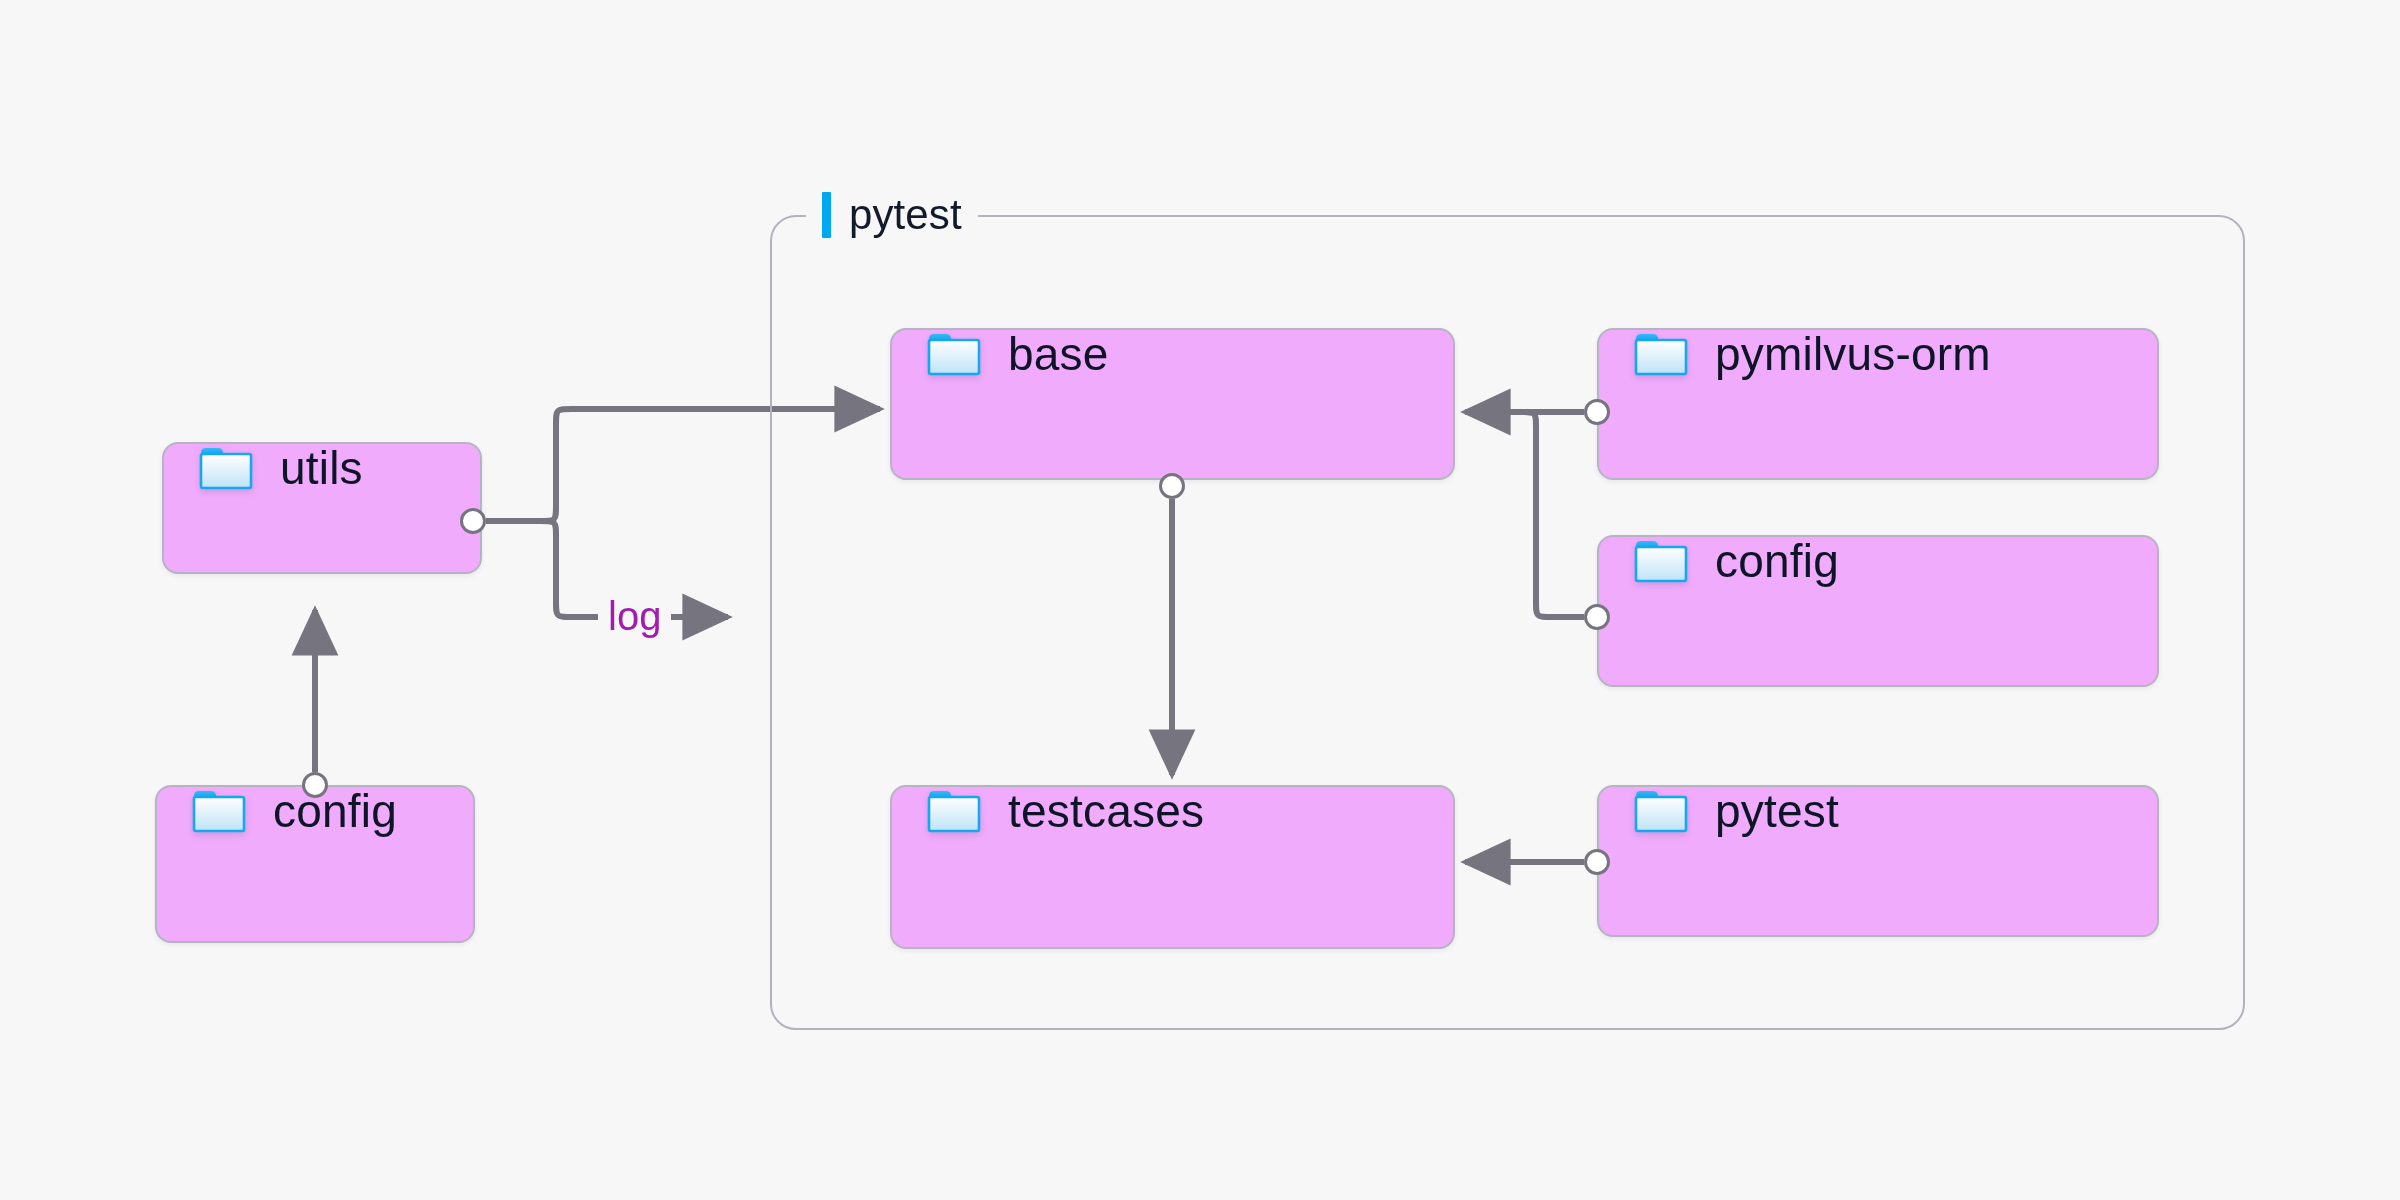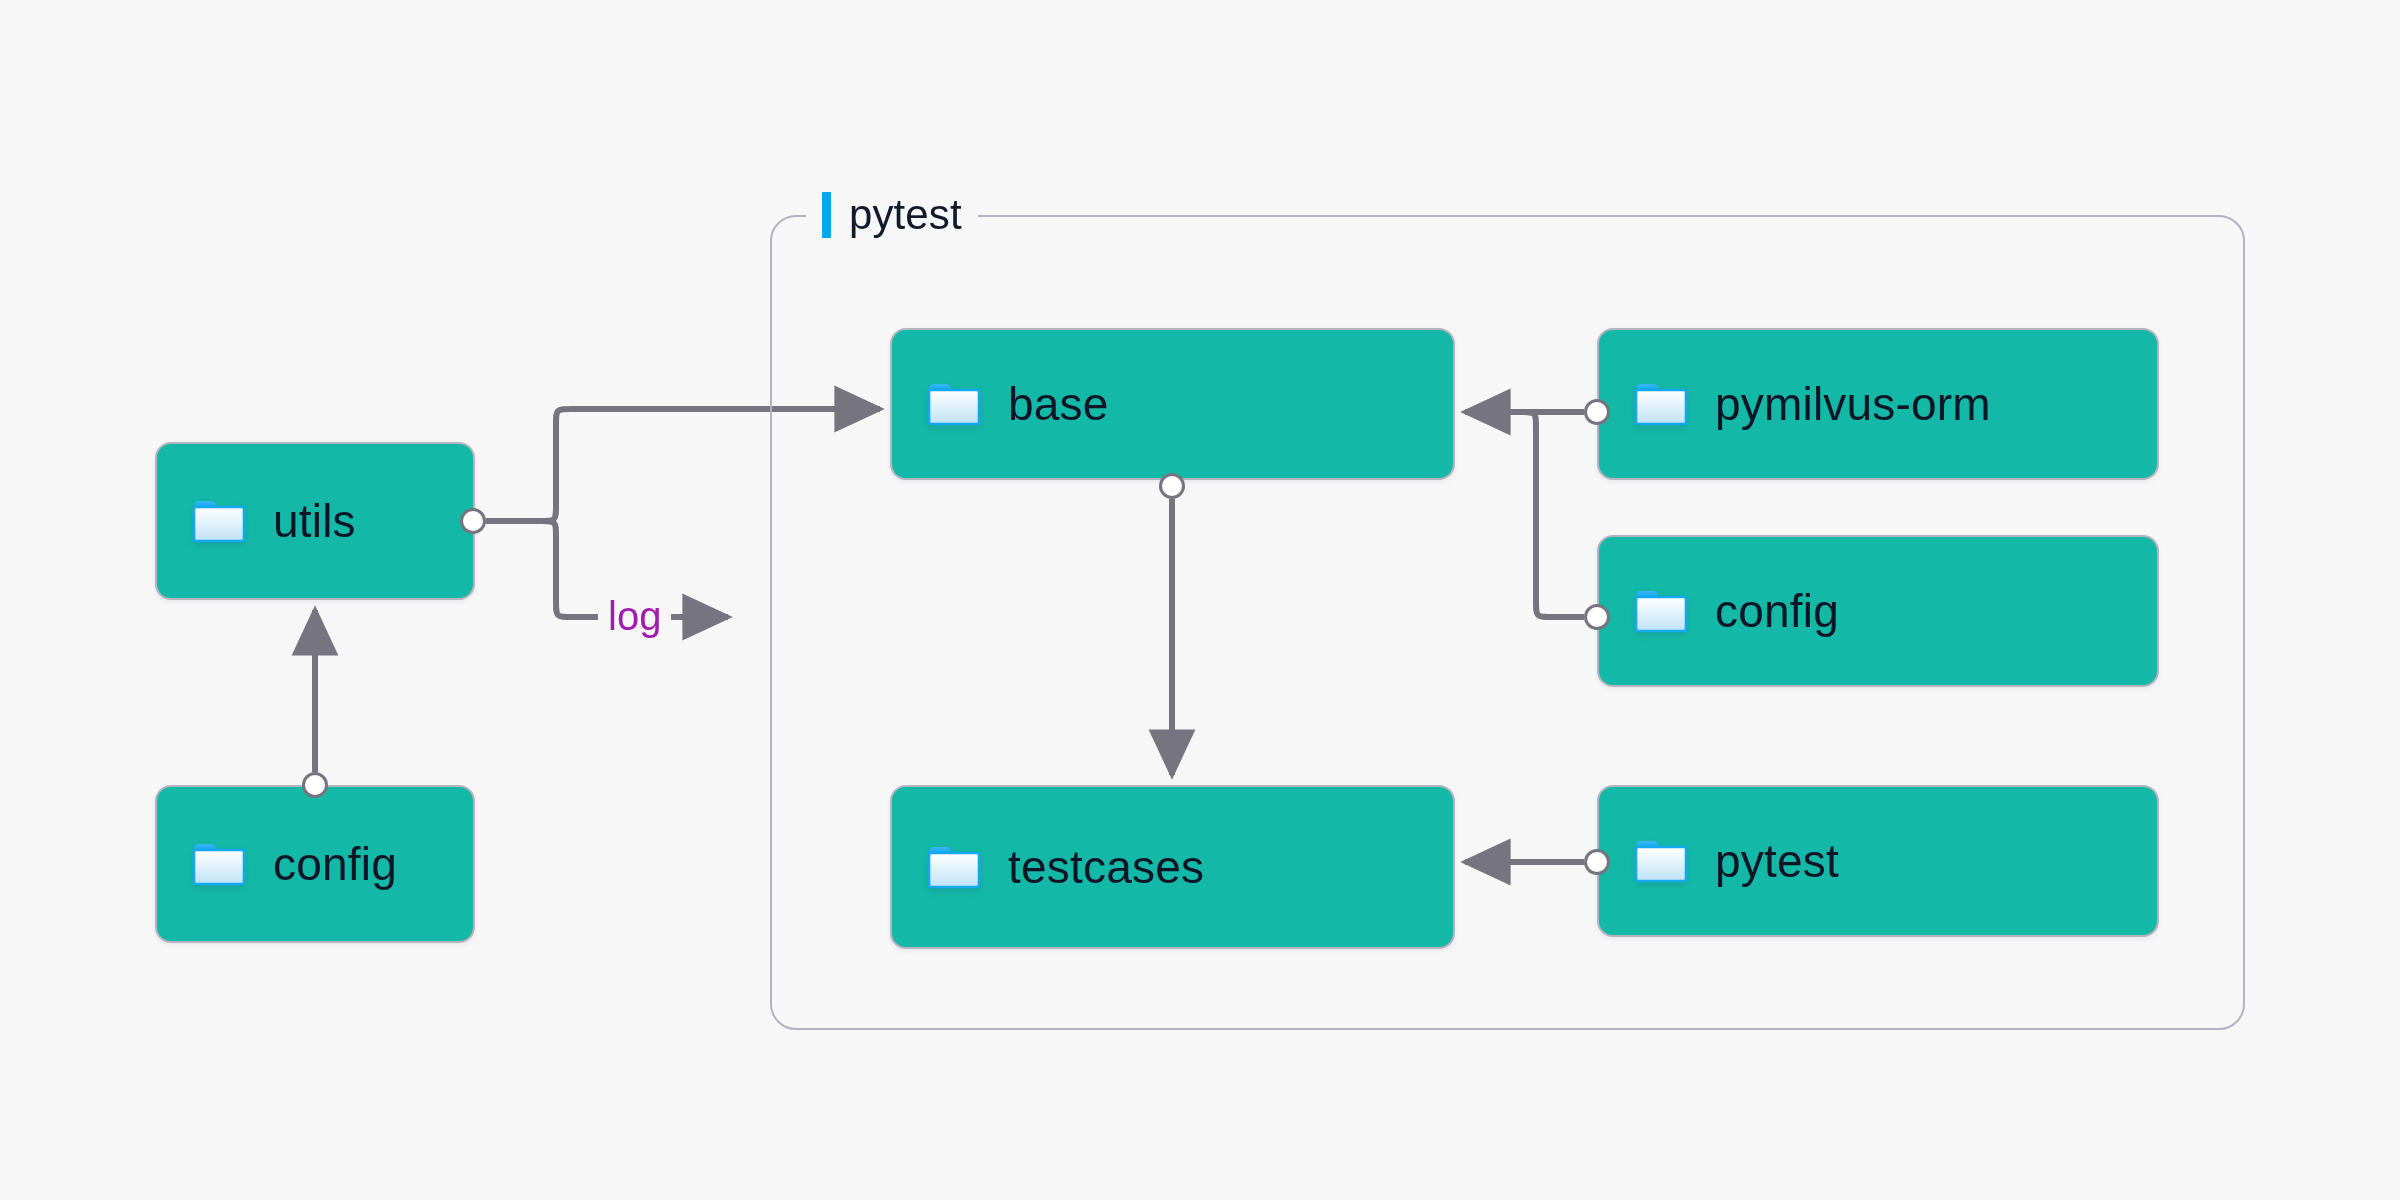--- a/index.html
+++ b/index.html
@@ -60,25 +60,25 @@
     color: #121a2b;
     letter-spacing: 0.1px;
     line-height: 1;
     white-space: nowrap;
   }
 
   
   .node {
     position: absolute;
     box-sizing: border-box;
-    background: #14b8a6;
+    background: #f0abfc;
     border: 2px solid #b7b4c2;
     border-radius: 16px;
     display: flex;
-    align-items: center;
+    align-items: flex-start;
     box-shadow: 0 2px 5px rgba(30, 30, 50, 0.07);
     padding-left: 34px;
   }
   .node-inner {
     display: flex;
     align-items: center;
     gap: 26px;
   }
   .node-label {
     font-size: 46px;
@@ -162,21 +162,21 @@
     </g>
   </svg>
 
   <div class="group-box" style="left:770px; top:215px; width:1475px; height:815px;"></div>
 
   <div class="group-label" style="left:806px; top:187px;">
     <span class="group-accent"></span>
     <span class="group-title">pytest</span>
   </div>
 
-  <div class="node" style="left:155px; top:442px; width:320px; height:158px;">
+  <div class="node" style="left:162px; top:442px; width:320px; height:132px;">
     <div class="node-inner">
       <svg class="folder-icon" viewBox="0 0 56 48">
         <path d="M3 9 q0-5 5-5 h12 q4 0 5 4 l1 3 h-23 z" fill="url(#folderTabGrad)"></path>
         <rect x="3" y="10" width="50" height="34" rx="2" fill="url(#folderGrad)" stroke="#14a8f0" stroke-width="2.6"></rect>
       </svg>
       <span class="node-label">utils</span>
     </div>
   </div>
   <div class="port" style="left:460px; top:508px;"></div>
 

